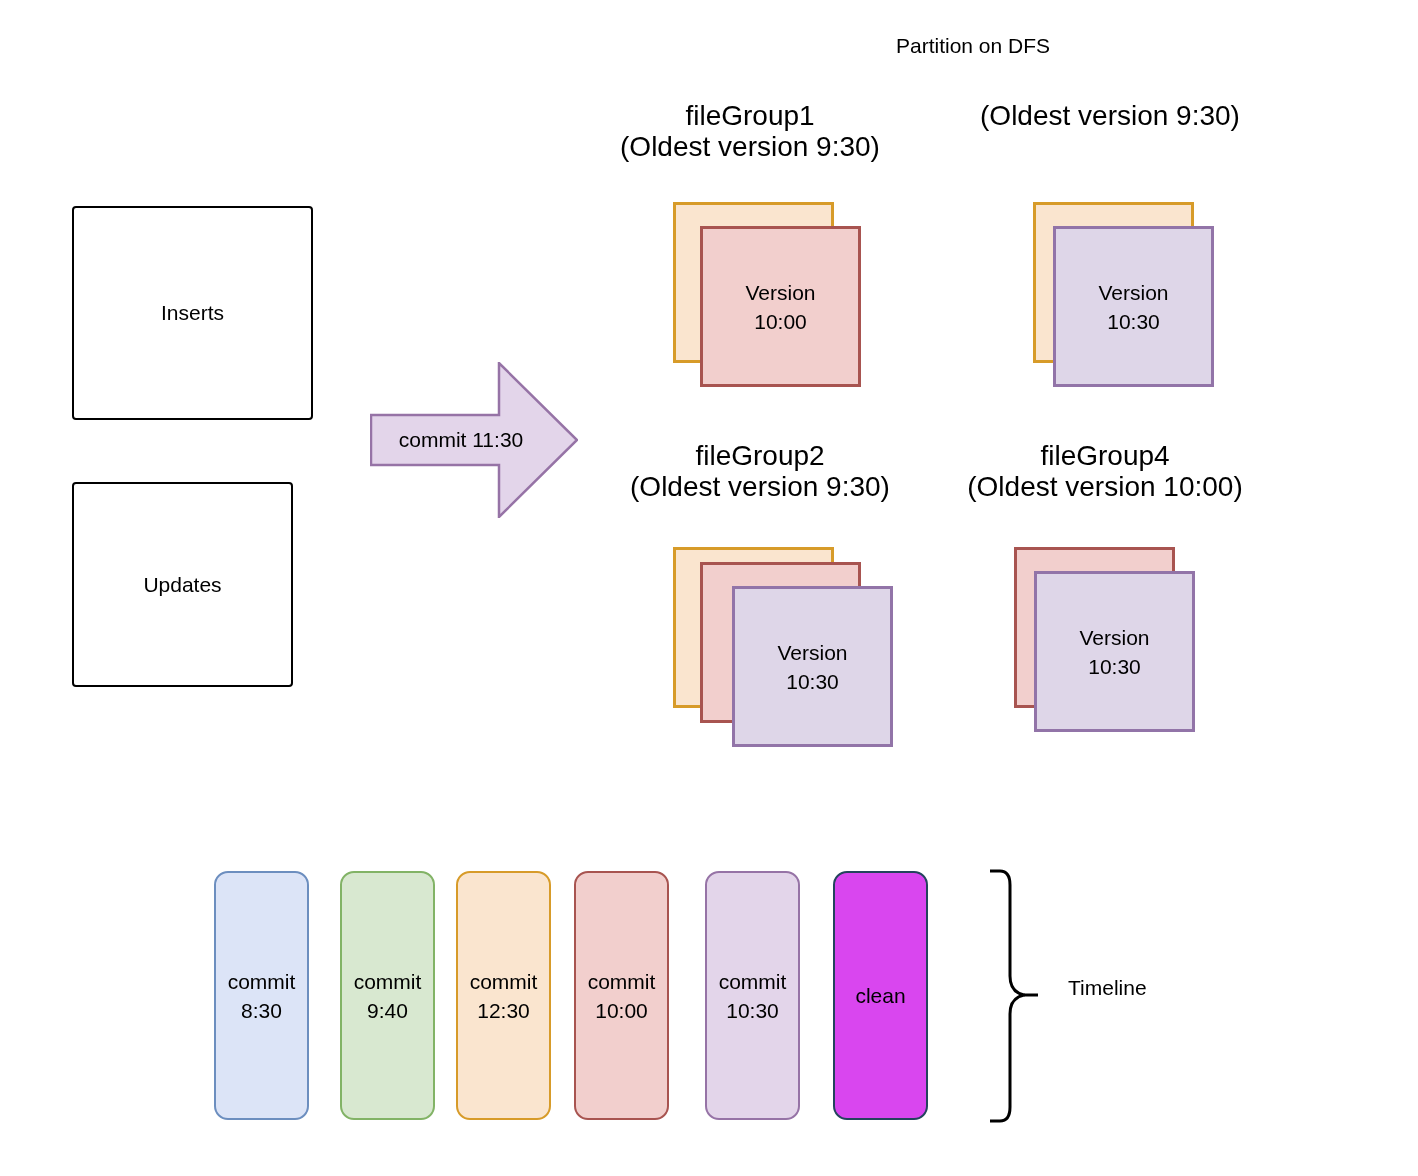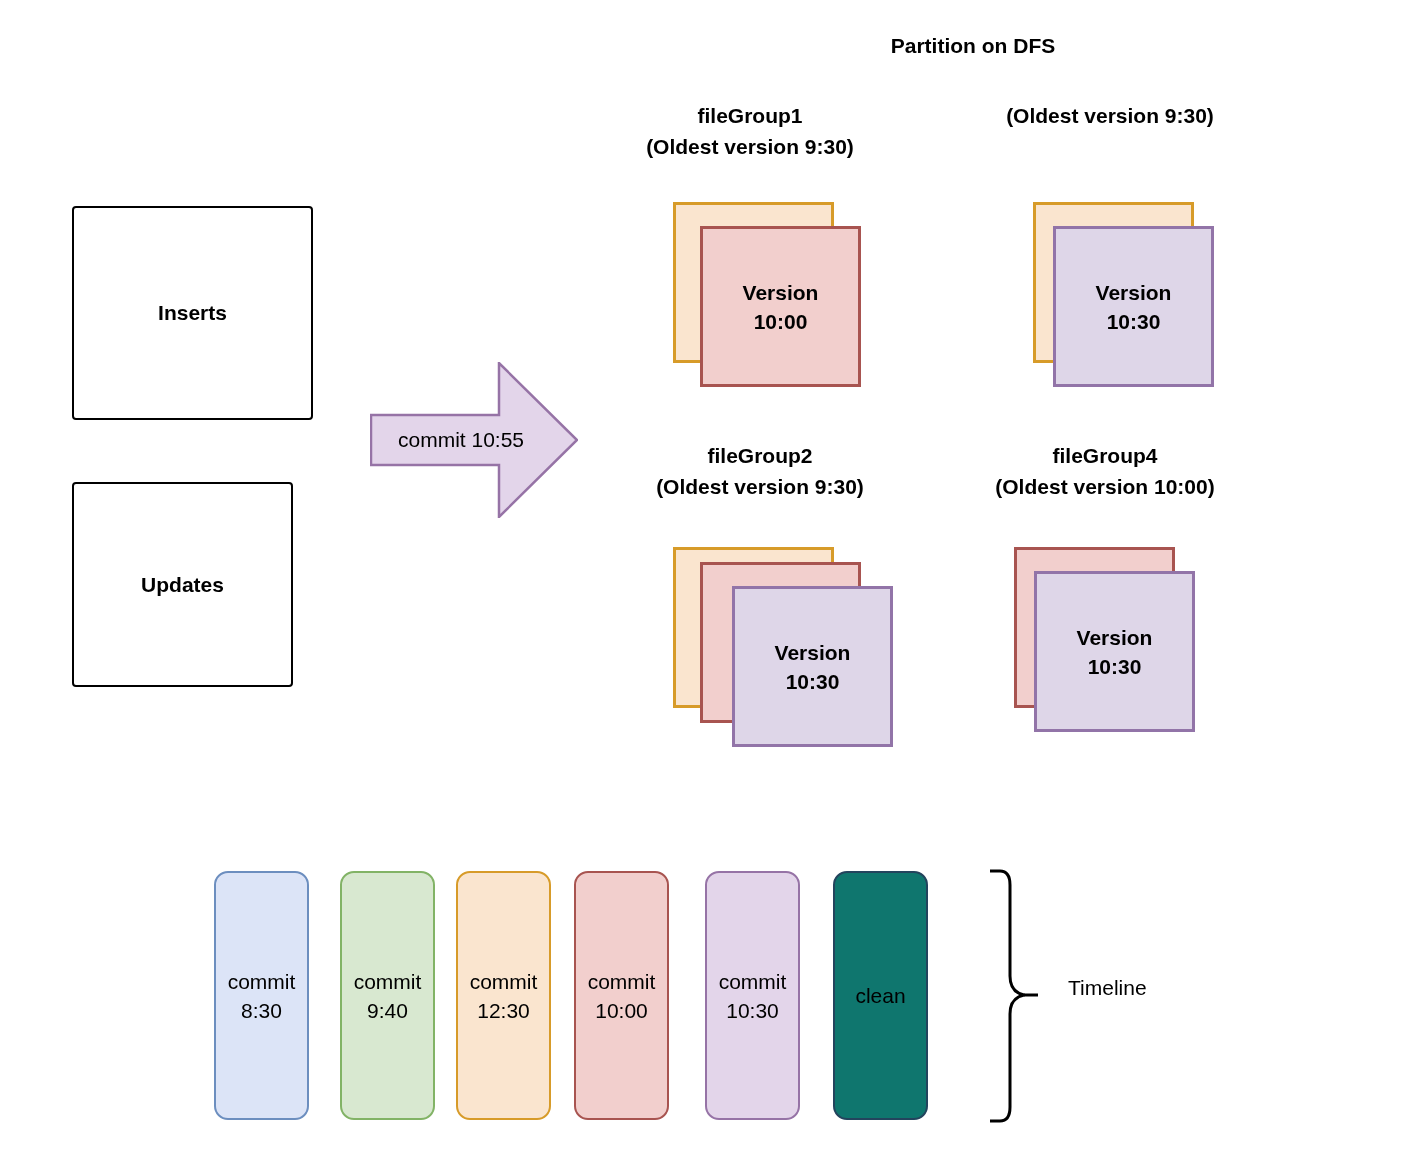--- a/index.html
+++ b/index.html
@@ -13,21 +13,21 @@
   }
   #canvas {
     position: relative;
     width: 1418px;
     height: 1176px;
     background: #ffffff;
     overflow: hidden;
   }
 
   
-  .abs { position: absolute; box-sizing: border-box; font-weight: bold; }
+  .abs { position: absolute; box-sizing: border-box; }
 
   
   .diagram-title {
     font-size: 21px;
     line-height: 26px;
     text-align: center;
     white-space: nowrap;
   }
 
   
@@ -52,21 +52,21 @@
     text-align: center;
     font-size: 21px;
     white-space: nowrap;
     pointer-events: none;
     padding-right: 26px;
   }
 
   
   .fg-caption {
     text-align: center;
-    font-size: 21px;
+    font-size: 28px;
     line-height: 31px;
     white-space: nowrap;
   }
   .fg-caption .ln { display: block; }
 
   .version-card {
     position: absolute;
     width: 161px;
     height: 161px;
     border-width: 3px;
@@ -103,21 +103,21 @@
     line-height: 29px;
     width: 95px;
     height: 249px;
   }
   .tl-box .tl-text { display: block; }
   .tl-blue   { background: #dce4f7; border-color: #6c8ebf; }
   .tl-green  { background: #d8e8d0; border-color: #82b366; }
   .tl-orange { background: #fae5cf; border-color: #d79b29; }
   .tl-red    { background: #f2cfcd; border-color: #a85450; }
   .tl-purple { background: #e3d5ea; border-color: #9673a6; }
-  .tl-gray   { background: #0f766e; border-color: #23445d; }
+  .tl-gray   { background: #d946ef; border-color: #23445d; }
 
   .brace-wrap { position: absolute; }
   .brace-wrap svg { display: block; }
 
   .timeline-label {
     position: absolute;
     font-size: 21px;
     white-space: nowrap;
   }
 </style>
@@ -132,21 +132,21 @@
     <span>Inserts</span>
   </div>
   <div class="abs source-box" style="left:72px; top:482px; width:221px; height:205px;">
     <span>Updates</span>
   </div>
 
   <div class="arrow-wrap" style="left:370px; top:362px; width:208px; height:156px;">
     <svg width="208" height="156" viewBox="0 0 208 156">
       <polygon points="1,53 129,53 129,1 207,78 129,155 129,103 1,103" fill="#e3d5ea" stroke="#9673a6" stroke-width="2.5" stroke-linejoin="miter"></polygon>
     </svg>
-    <div class="arrow-label">commit 10:55</div>
+    <div class="arrow-label">commit 11:30</div>
   </div>
 
   <div class="abs fg-caption" style="left:600px; top:100px; width:300px;">
     <span class="ln">fileGroup1</span>
     <span class="ln">(Oldest version 9:30)</span>
   </div>
   <div class="abs" style="left:660px; top:175px; width:230px; height:210px;">
     <div class="version-card card-orange card-blank" style="left:13px; top:9px;"></div>
     <div class="version-card card-red" style="left:40px; top:33px;">
       <span>

